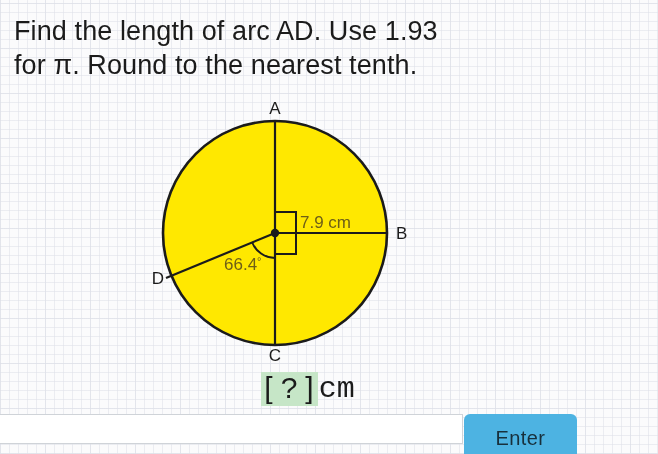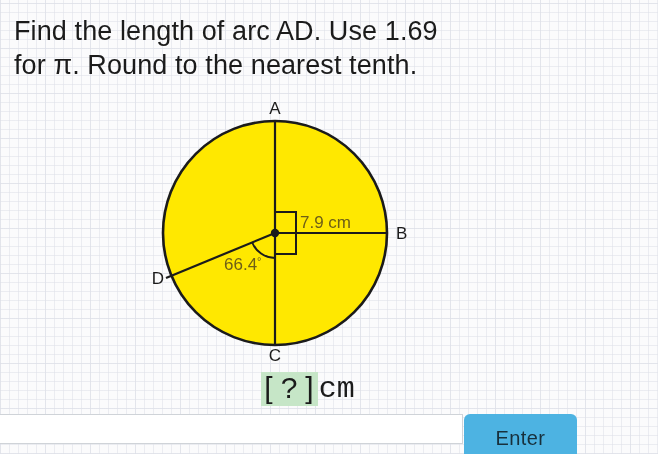--- a/index.html
+++ b/index.html
@@ -137,21 +137,21 @@
     font-size: 17px;
     fill: #6e5f17;
   }
   .deg-sup {
     font-size: 11px;
   }
 </style>
 </head>
 <body>
 
-<div id="question-prompt">Find the length of arc AD. Use 1.69
+<div id="question-prompt">Find the length of arc AD. Use 1.93
 for π. Round to the nearest tenth.</div>
 
 <div id="figure-wrap">
   <svg id="circle-figure" width="280" height="270" viewBox="0 0 280 270">
 
     <circle cx="135" cy="137" r="112" fill="#FFE800" stroke="#1b1b1b" stroke-width="2.6"></circle>
 
     <line x1="135" y1="25" x2="135" y2="249" stroke="#1b1b1b" stroke-width="2.2"></line>
 
     <line x1="135" y1="137" x2="247" y2="137" stroke="#1b1b1b" stroke-width="2.2"></line>

